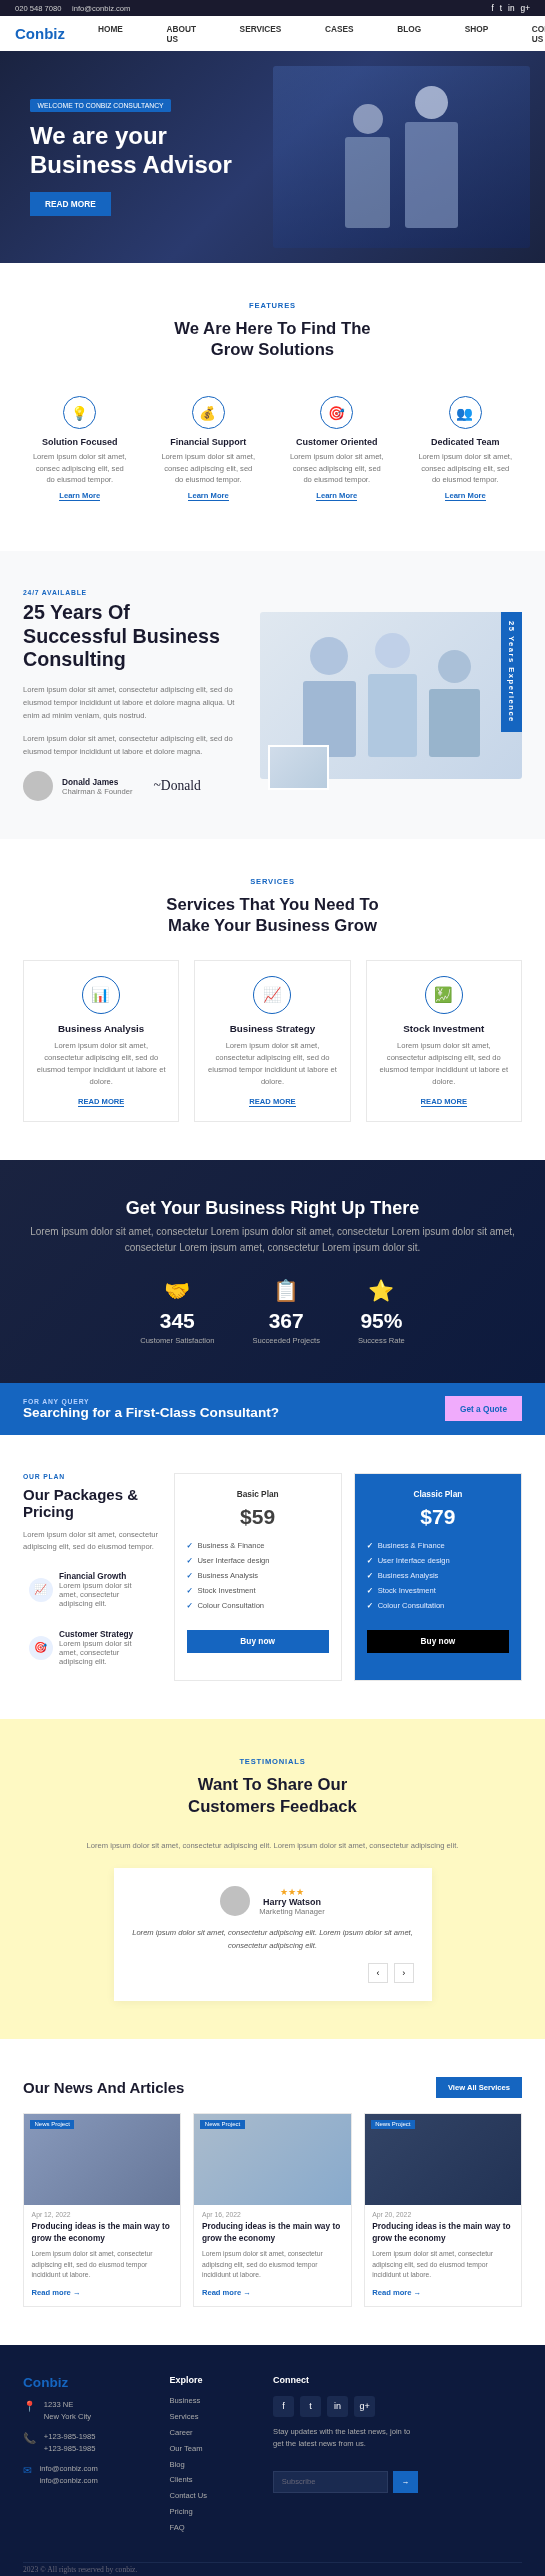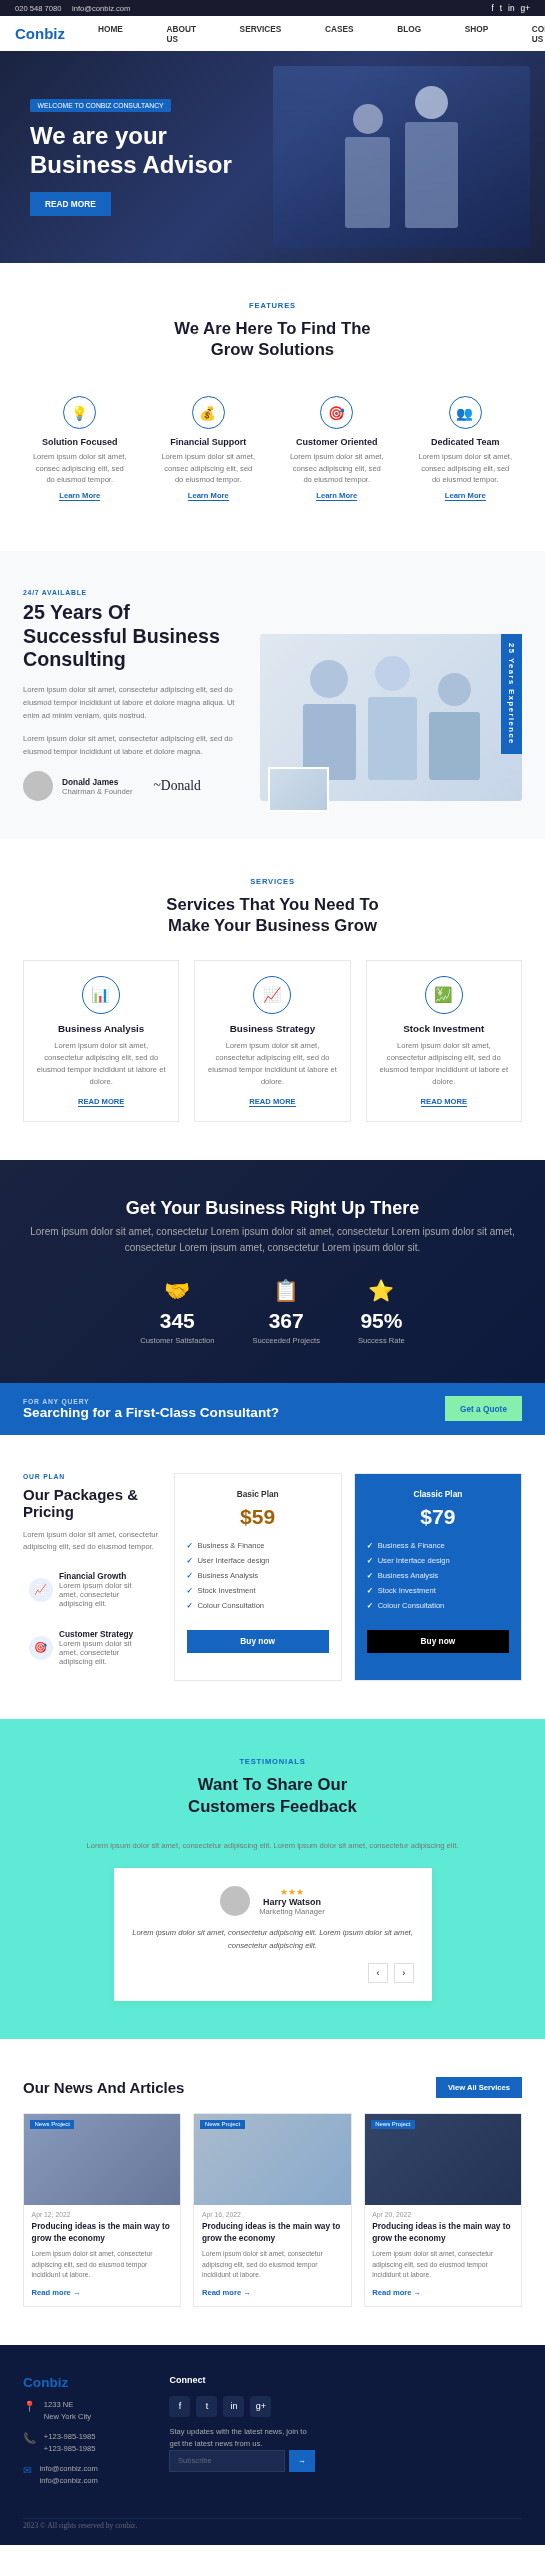--- a/index.html
+++ b/index.html
@@ -30,21 +30,21 @@
     .section-label { color: #1565c0; font-size: 7.6px; font-weight: 700; letter-spacing: 0.8px; text-transform: uppercase; margin-bottom: 7.6px; }
     .section-title { font-size: 16.7px; font-weight: 700; color: #1a1a2e; margin-bottom: 23px; line-height: 1.3; }
     .features-grid { display: grid; grid-template-columns: repeat(4, 1fr); gap: 15px; }
     .feature-card { text-align: center; padding: 12px 7.6px; }
     .feature-icon-wrap { width: 33px; height: 33px; border: 1.5px solid #1565c0; border-radius: 50%; display: flex; align-items: center; justify-content: center; margin: 0 auto 7.6px; color: #1565c0; font-size: 13.6px; }
     .feature-title { font-size: 9px; font-weight: 700; margin-bottom: 4.5px; color: #1a1a2e; }
     .feature-text { font-size: 7.6px; color: #777; line-height: 1.5; }
     .feature-link { color: #1565c0; font-size: 7.6px; font-weight: 600; text-decoration: none; display: inline-block; margin-top: 6px; border-bottom: 0.8px solid #1565c0; }
 
     
-    .about { background: #f8f9fa; padding: 38px 23px; display: flex; gap: 23px; align-items: flex-end; }
+    .about { background: #f8f9fa; padding: 38px 23px; display: flex; gap: 23px; align-items: center; }
     .about-left { width: 45%; }
     .about-available { color: #1565c0; font-size: 6.8px; font-weight: 700; letter-spacing: 0.8px; text-transform: uppercase; margin-bottom: 4.5px; }
     .about-title { font-size: 19.7px; font-weight: 800; color: #1a1a2e; line-height: 1.2; margin-bottom: 12px; }
     .about-text { font-size: 7.6px; color: #777; line-height: 1.7; margin-bottom: 10.6px; }
     .about-signature { display: flex; align-items: center; gap: 9px; margin-top: 12px; }
     .avatar-circle { width: 30px; height: 30px; border-radius: 50%; background: #c0c0c0; }
     .about-person-name { font-size: 8.3px; font-weight: 700; color: #1a1a2e; }
     .about-person-role { font-size: 7.6px; color: #777; }
     .about-right { width: 55%; position: relative; }
     .about-img-main { width: 100%; height: 167px; background: linear-gradient(135deg, #e0e8f0, #c5d5e8); border-radius: 3px; }
@@ -67,50 +67,50 @@
     .stats-grid { display: flex; justify-content: center; gap: 38px; }
     .stat-item { text-align: center; }
     .stat-icon { font-size: 21px; margin-bottom: 6px; }
     .stat-number { font-size: 21px; font-weight: 800; color: #fff; }
     .stat-label { font-size: 7.6px; color: #aaa; margin-top: 3px; }
 
     
     .cta-banner { background: #1565c0; padding: 13.6px 23px; display: flex; justify-content: space-between; align-items: center; }
     .cta-small { color: #b3d1ff; font-size: 6.8px; font-weight: 600; text-transform: uppercase; letter-spacing: 0.8px; }
     .cta-title { color: #fff; font-size: 13.6px; font-weight: 700; }
-    .cta-btn { background: #86efac; color: #1565c0; border: none; padding: 7.6px 15px; font-size: 8.3px; font-weight: 700; cursor: pointer; white-space: nowrap; }
+    .cta-btn { background: #f0abfc; color: #1565c0; border: none; padding: 7.6px 15px; font-size: 8.3px; font-weight: 700; cursor: pointer; white-space: nowrap; }
 
     
     .pricing { padding: 38px 23px; }
     .pricing-inner { display: flex; gap: 15px; }
     .pricing-left { width: 28%; }
     .pricing-label { color: #1565c0; font-size: 6.8px; font-weight: 700; letter-spacing: 0.8px; text-transform: uppercase; margin-bottom: 6px; }
     .pricing-title { font-size: 15px; font-weight: 700; color: #1a1a2e; margin-bottom: 9px; }
     .pricing-desc { font-size: 7.6px; color: #777; line-height: 1.6; margin-bottom: 12px; }
     .pricing-feature { display: flex; align-items: center; gap: 6px; margin-bottom: 9px; padding: 6px; border-radius: 3px; }
     .pricing-feature-icon { width: 24px; height: 24px; border-radius: 50%; background: #e8f0fe; display: flex; align-items: center; justify-content: center; color: #1565c0; font-size: 10.6px; flex-shrink: 0; }
     .pricing-feature-title { font-size: 8.3px; font-weight: 700; color: #1a1a2e; }
     .pricing-feature-text { font-size: 7.6px; color: #777; }
     .pricing-cards { display: flex; gap: 12px; width: 72%; }
     .pricing-card { flex: 1; border: 0.8px solid #e8e8e8; padding: 15px 12px; text-align: center; }
     .pricing-card.highlighted { background: #1565c0; color: #fff; }
     .pricing-plan { font-size: 8.3px; font-weight: 700; margin-bottom: 6px; }
     .pricing-card.highlighted .pricing-plan { color: #fff; }
-    .price-amount { font-size: 21px; font-weight: 800; color: #a16207; margin-bottom: 3px; }
+    .price-amount { font-size: 21px; font-weight: 800; color: #404040; margin-bottom: 3px; }
     .pricing-card.highlighted .price-amount { color: #fff; }
     .pricing-features-list { list-style: none; text-align: left; margin: 9px 0; }
     .pricing-features-list li { font-size: 7.6px; padding: 3px 0; color: #555; display: flex; align-items: center; gap: 4.5px; }
     .pricing-card.highlighted .pricing-features-list li { color: #e0eaff; }
     .check-icon { color: #1565c0; font-weight: bold; }
     .pricing-card.highlighted .check-icon { color: #fff; }
     .pricing-buy-btn { width: 100%; padding: 6.8px; background: #1565c0; color: #fff; border: none; font-size: 8.3px; font-weight: 700; cursor: pointer; margin-top: 7.6px; }
     .pricing-card.highlighted .pricing-buy-btn { background: #000; }
 
     
-    .testimonials { padding: 38px 23px; text-align: center; background: #5eead4; }
+    .testimonials { padding: 38px 23px; text-align: center; background: #fef9c3; }
     .testimonials-text { font-size: 7.6px; color: #777; max-width: 379px; margin: 0 auto 15px; line-height: 1.7; }
     .testimonial-card { background: #fff; padding: 18px; max-width: 318px; margin: 0 auto; box-shadow: 0 1.5px 9px rgba(0,0,0,0.06); position: relative; }
     .testimonial-content { font-size: 7.6px; color: #555; line-height: 1.7; margin-bottom: 10.6px; font-style: italic; }
     .testimonial-author { display: flex; align-items: center; gap: 9px; justify-content: center; }
     .author-avatar { width: 30px; height: 30px; border-radius: 50%; background: #c0c0c0; }
     .author-name { font-size: 9px; font-weight: 700; color: #1a1a2e; }
     .author-role { font-size: 7.6px; color: #777; }
     .stars { color: #f5a623; font-size: 9px; }
     .testimonial-arrows { display: flex; justify-content: flex-end; gap: 6px; margin-top: 10.6px; }
     .arrow-btn { width: 19.7px; height: 19.7px; border: 0.8px solid #ddd; background: #fff; cursor: pointer; display: flex; align-items: center; justify-content: center; font-size: 9px; }
@@ -138,21 +138,21 @@
     .footer-top { display: grid; grid-template-columns: 1.5fr 1fr 1fr 1fr; gap: 18px; margin-bottom: 23px; }
     .footer-logo { font-size: 13.6px; font-weight: 800; color: #fff; margin-bottom: 9px; }
     .footer-logo span { color: #1565c0; }
     .footer-contact-item { display: flex; gap: 7.6px; align-items: flex-start; margin-bottom: 7.6px; }
     .footer-contact-icon { color: #1565c0; font-size: 10.6px; margin-top: 0.8px; }
     .footer-contact-text { font-size: 7.6px; line-height: 1.6; }
     .footer-col-title { font-size: 9px; font-weight: 700; color: #fff; margin-bottom: 10.6px; }
     .footer-link { font-size: 7.6px; color: #aaa; text-decoration: none; display: block; margin-bottom: 5.3px; line-height: 1.4; }
     .footer-social { display: flex; gap: 6px; margin-top: 7.6px; }
     .social-icon { width: 21px; height: 21px; background: #1a2a50; border-radius: 3px; display: flex; align-items: center; justify-content: center; color: #fff; font-size: 9px; cursor: pointer; }
-    .footer-subscribe { font-size: 7.6px; color: #aaa; line-height: 1.6; margin-bottom: 0; }
+    .footer-subscribe { font-size: 7.6px; color: #aaa; line-height: 1.6; margin-bottom: 21px; }
     .footer-input-wrap { display: flex; gap: 4.5px; }
     .footer-input { flex: 1; padding: 5.3px 7.6px; font-size: 7.6px; background: #1a2a50; border: 0.8px solid #2a3a60; color: #fff; outline: none; }
     .footer-input::placeholder { color: #667; }
     .footer-submit { background: #1565c0; color: #fff; border: none; padding: 5.3px 9px; font-size: 7.6px; cursor: pointer; }
     .footer-bottom { border-top: 0.8px solid #1a2a50; padding-top: 2px; display: flex; justify-content: space-between; align-items: flex-start; font-size: 7.6px; color: #667; font-family: Liberation Serif, serif; }
 
     
     .hero-people { position: absolute; right: 15px; top: 15px; width: 257px; height: 182px; overflow: hidden; }
     .hero-person-shape { width: 100%; height: 100%; background: linear-gradient(160deg, rgba(60,90,160,0.4) 0%, rgba(20,40,100,0.6) 100%); border-radius: 3px; }
   </style>
@@ -517,20 +517,32 @@
       </div>
       <div class="footer-contact-item">
         <span class="footer-contact-icon">✉</span>
         <span class="footer-contact-text">
           <span>info@conbiz.com</span><br>
           <span>info@conbiz.com</span>
         </span>
       </div>
     </div>
 
+    <div>
+      <div class="footer-col-title">Explore</div>
+      <a href="#" class="footer-link">Business</a>
+      <a href="#" class="footer-link">Services</a>
+      <a href="#" class="footer-link">Career</a>
+      <a href="#" class="footer-link">Our Team</a>
+      <a href="#" class="footer-link">Blog</a>
+      <a href="#" class="footer-link">Clients</a>
+      <a href="#" class="footer-link">Contact Us</a>
+      <a href="#" class="footer-link">Pricing</a>
+      <a href="#" class="footer-link">FAQ</a>
+    </div>
 
     <div>
       <div class="footer-col-title">Connect</div>
       <div class="footer-social">
         <span class="social-icon">f</span>
         <span class="social-icon">t</span>
         <span class="social-icon">in</span>
         <span class="social-icon">g+</span>
       </div>
       <p class="footer-subscribe" style="margin-top:9px;">Stay updates with the latest news, join to get the latest news from us.</p>

